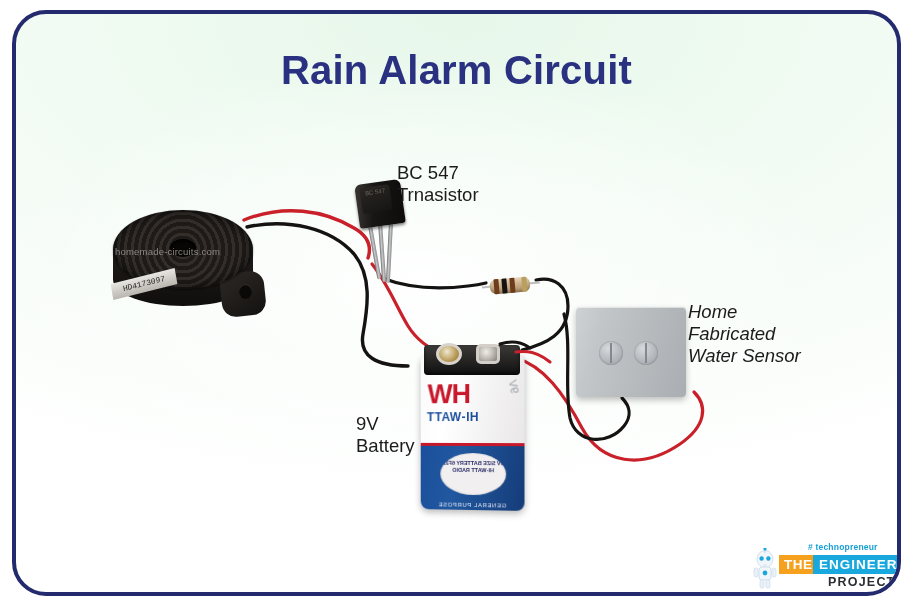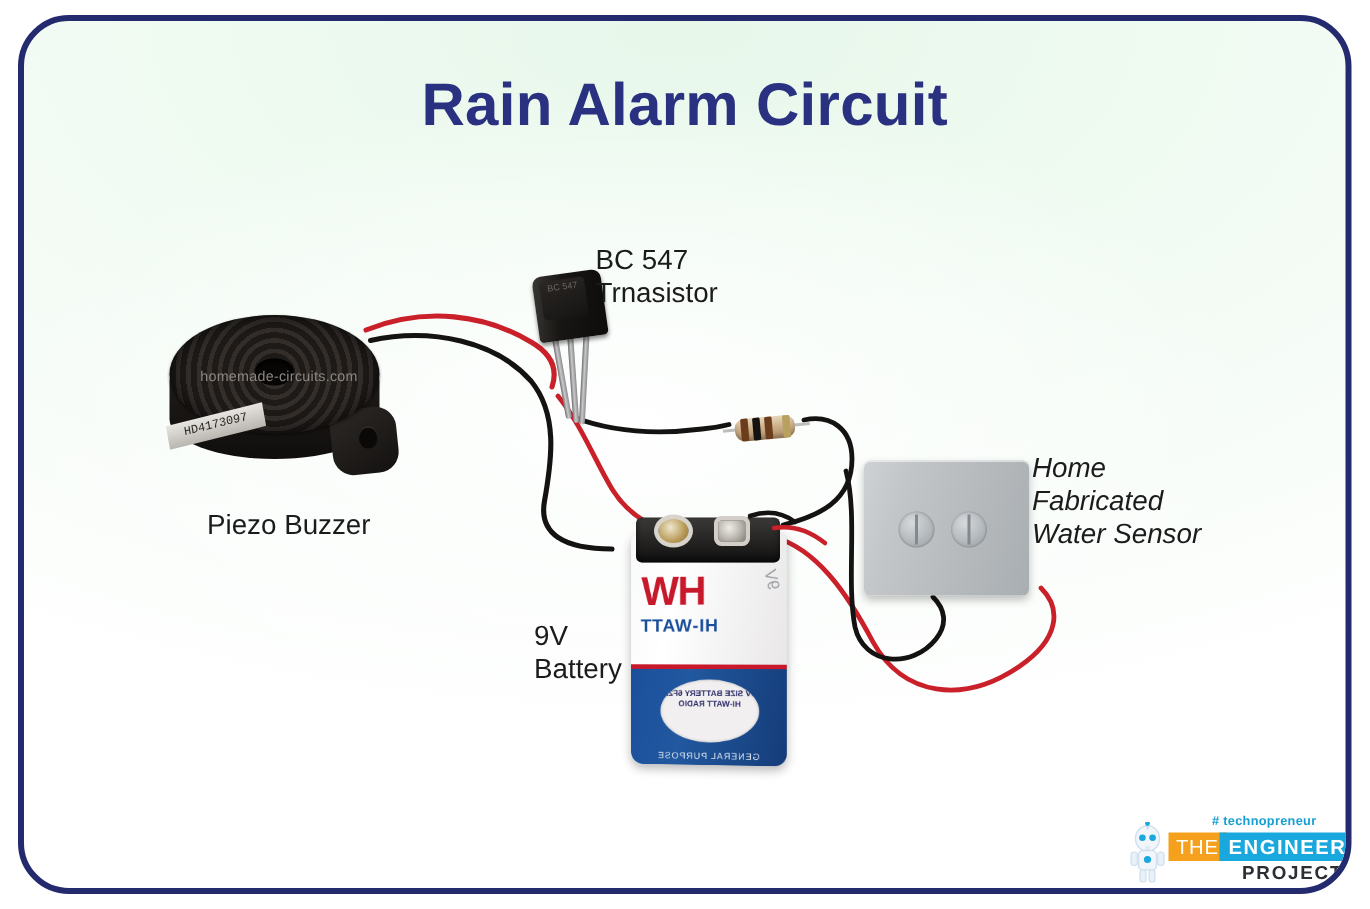--- a/index.html
+++ b/index.html
@@ -64,21 +64,21 @@
     background:
       repeating-radial-gradient(circle at 50% 50%,
         #332e2a 0px,#332e2a 3px,#1d1a18 3px,#1d1a18 7px);
     box-shadow:inset 0 0 12px rgba(0,0,0,.75), 0 1px 2px rgba(0,0,0,.5);
   }
   .buzzer .hole{
     position:absolute;left:61px;top:33px;width:26px;height:18px;border-radius:50%;
     background:#070605;box-shadow:inset 0 2px 3px #000;
   }
   .buzzer .wm{
-    position:absolute;left:6px;top:40px;width:142px;text-align:center;
+    position:absolute;left:6px;top:40px;width:142px;
     font-size:9.5px;color:#8e8883;letter-spacing:.2px;
   }
   .buzzer .serial{
     position:absolute;left:2px;top:70px;width:66px;height:16px;
     background:linear-gradient(180deg,#e8e6e2,#b9b5af);
     transform:rotate(-14deg) skewX(-4deg);
     font-size:8px;color:#2a2724;text-align:center;line-height:16px;overflow:hidden;
     font-family:"Liberation Mono", monospace;
   }
 
@@ -192,21 +192,21 @@
   }
 
   
   .logo{position:absolute;left:735px;top:528px;width:160px;height:58px;z-index:9;}
   .logo .tech{
     position:absolute;left:57px;top:0;font-size:8.5px;font-weight:bold;color:#169fd4;
     letter-spacing:.2px;
   }
   .logo .the{
     position:absolute;left:28px;top:13px;height:19px;padding:0 5px;background:#f5a11d;
-    color:#ffffff;font-size:13.5px;font-weight:normal;line-height:19px;letter-spacing:.5px;
+    color:#ffffff;font-size:13.5px;font-weight:bold;line-height:19px;letter-spacing:.5px;
   }
   .logo .eng{
     position:absolute;left:62px;top:13px;height:19px;padding:0 6px;background:#18a8dd;
     color:#ffffff;font-size:13.5px;font-weight:bold;line-height:19px;letter-spacing:1px;
   }
   .logo .proj{
     position:absolute;right:6px;top:33px;font-size:12.5px;font-weight:bold;color:#2b2f34;
     letter-spacing:1.2px;
   }
   .logo .robot{position:absolute;left:0;top:6px;width:28px;height:42px;}
@@ -298,21 +298,20 @@
     <svg id="wires-top" viewBox="0 0 889 586">
       <path d="M500,338 C512,336 524,340 534,348" fill="none" stroke="#c9202a" stroke-width="3" stroke-linecap="round"></path>
       <path d="M484,330 C496,326 506,328 514,334" fill="none" stroke="#151311" stroke-width="3" stroke-linecap="round"></path>
     </svg>
 
     <div class="lbl" id="lbl-transistor">BC 547
 Trnasistor</div>
     <div class="lbl" id="lbl-sensor">Home
 Fabricated
 Water Sensor</div>
-    <div class="lbl" id="lbl-buzzer">Piezo Buzzer</div>
     <div class="lbl" id="lbl-battery">9V
 Battery</div>
 
     <div class="logo">
       <svg class="robot" viewBox="0 0 28 42">
         <ellipse cx="14" cy="11" rx="8" ry="8.5" fill="#f2f6fa" stroke="#cfe0ee" stroke-width="1"></ellipse>
         <circle cx="10.6" cy="10.5" r="2.2" fill="#1aa7dd"></circle>
         <circle cx="17.4" cy="10.5" r="2.2" fill="#1aa7dd"></circle>
         <rect x="12.4" y="16" width="3.2" height="3" fill="#dfeaf3"></rect>
         <rect x="8" y="19" width="12" height="13" rx="3" fill="#f2f6fa" stroke="#cfe0ee" stroke-width="1"></rect>

